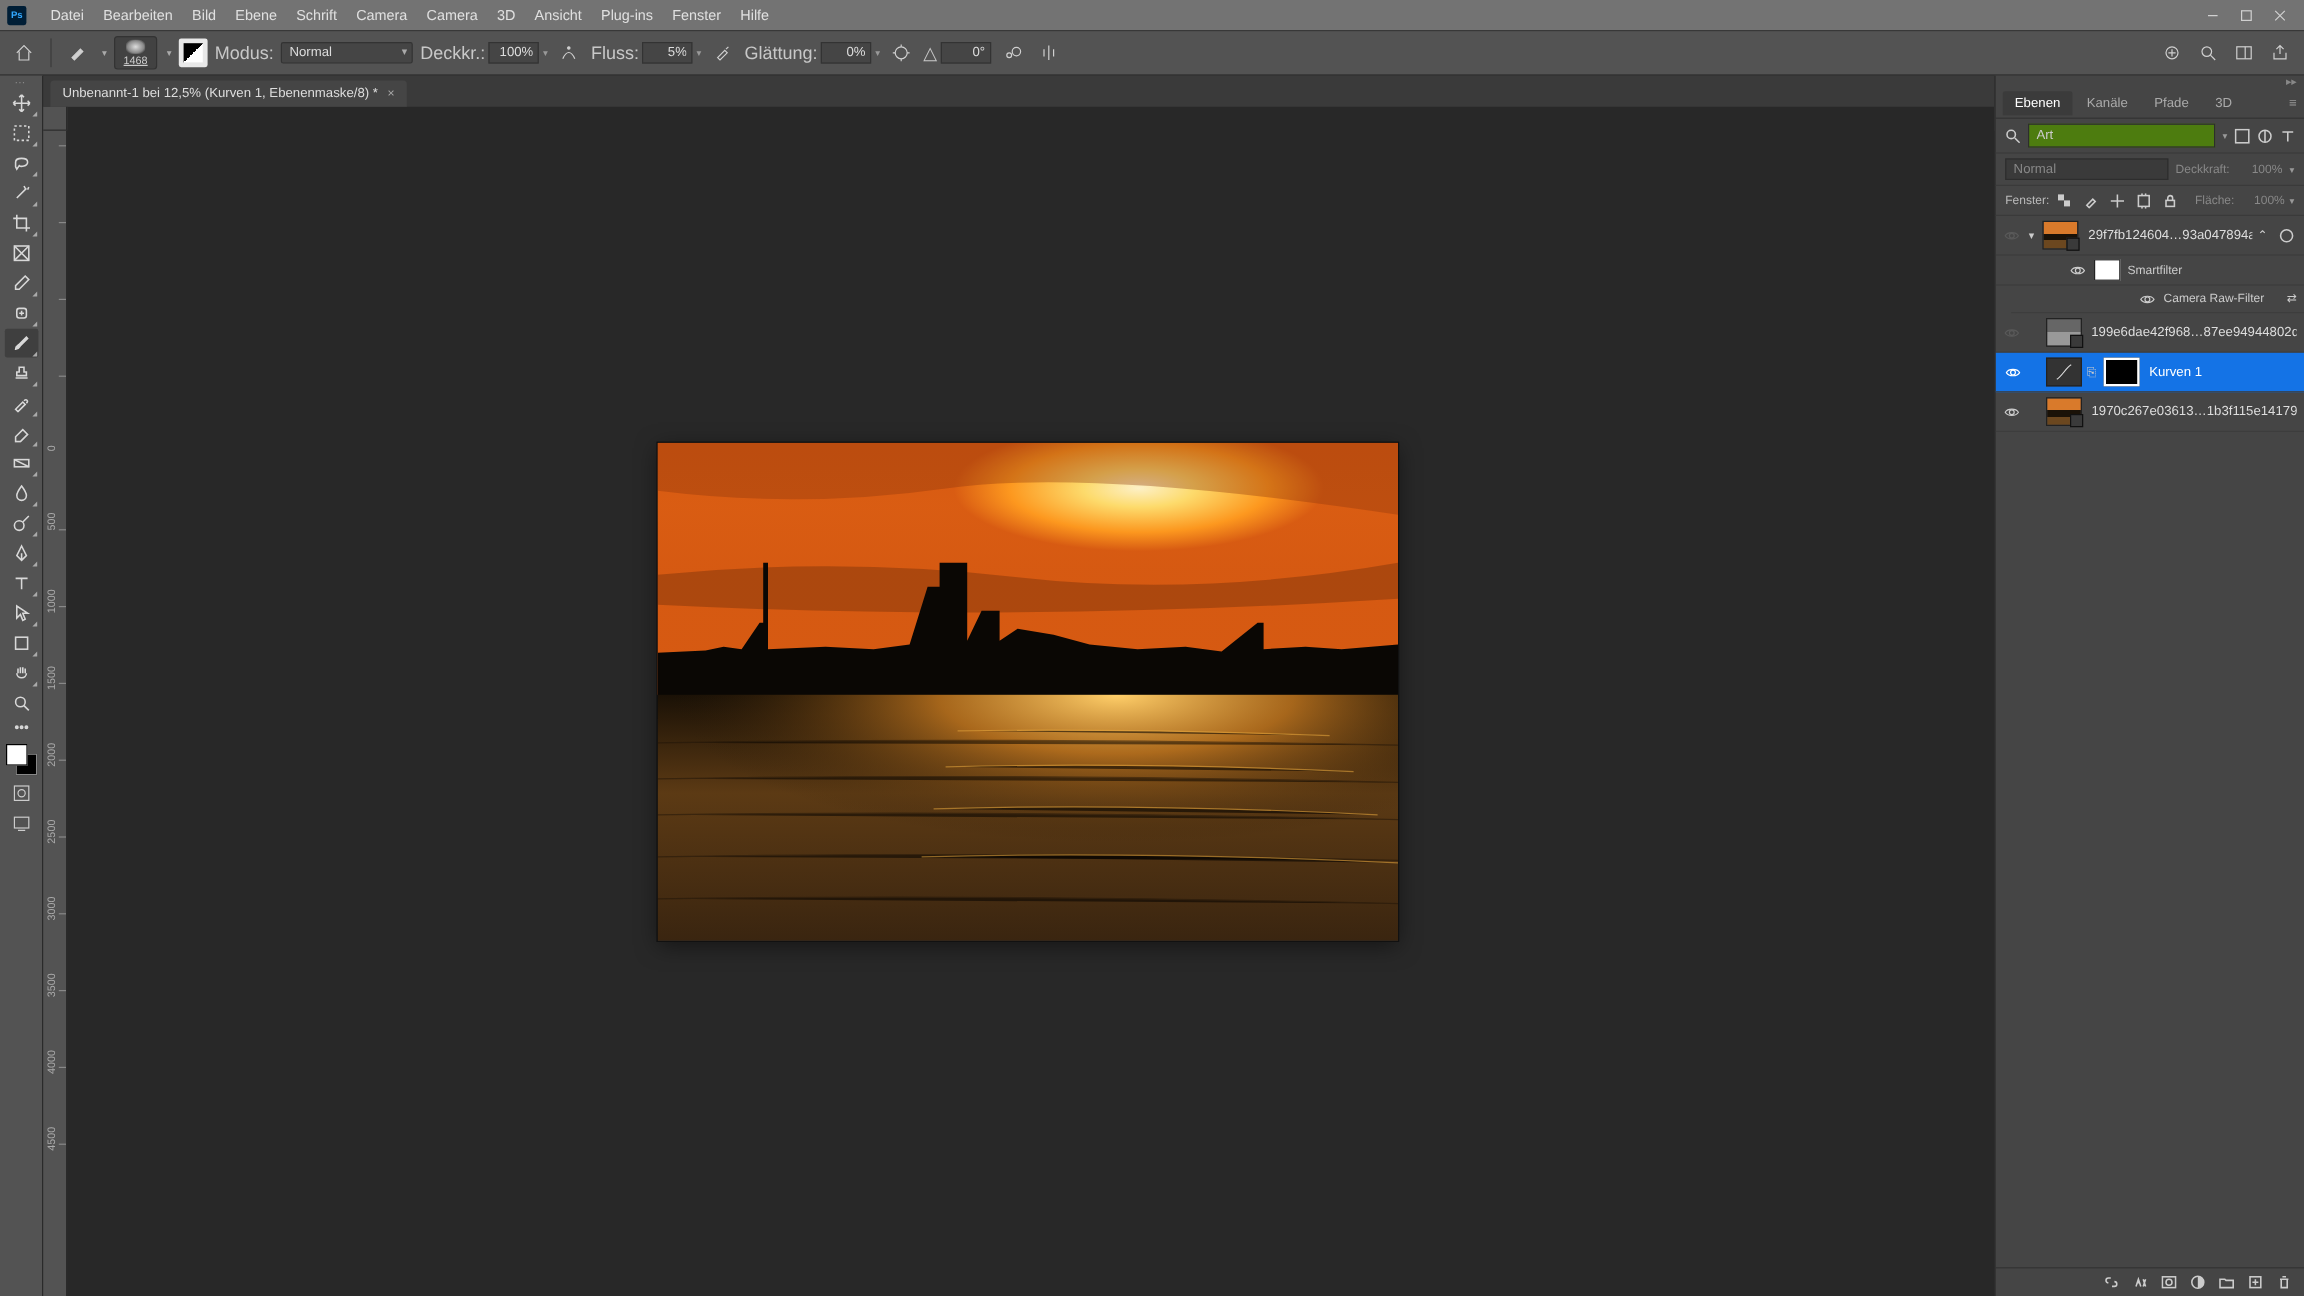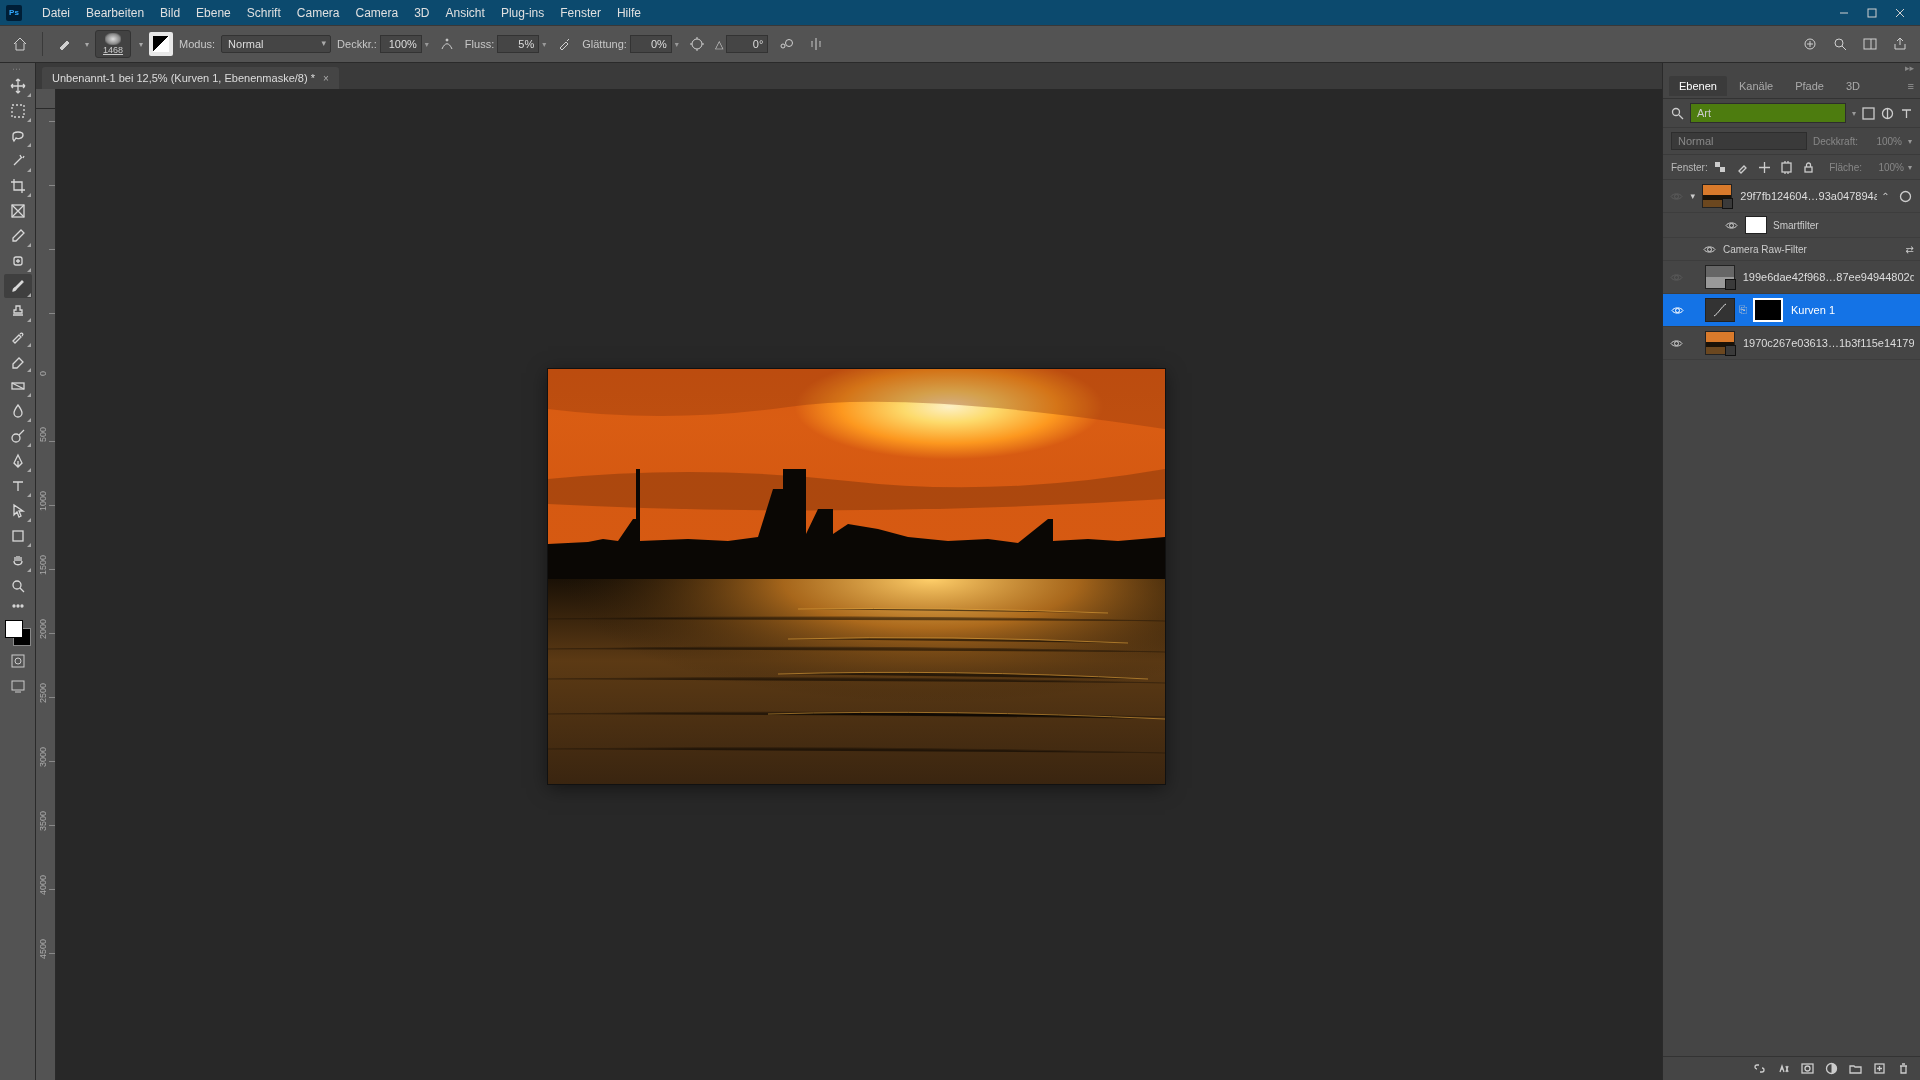--- a/index.html
+++ b/index.html
@@ -1,36 +1,36 @@
 <!DOCTYPE html>
 <html><head>
 <meta charset="utf-8">
 <style>
 * { margin: 0; padding: 0; box-sizing: border-box; font-family: "Segoe UI", Tahoma, sans-serif; }
 body { background: #323232; color: #c8c8c8; font-size: 11px; overflow: hidden; width: 1920px; height: 1080px; user-select: none; }
 
 
-.titlebar { height: 25px; background: #0c4a6e; display: flex; align-items: center; padding: 0 6px; }
+.titlebar { height: 25px; background: #737373; display: flex; align-items: center; padding: 0 6px; }
 .ps-logo { width: 16px; height: 16px; background: #001e36; color: #31a8ff; display: flex; align-items: center; justify-content: center; font-size: 8px; font-weight: bold; margin-right: 12px; border-radius: 2px; }
 .menu-item { padding: 0 8px; cursor: pointer; font-size: 12px; color: #e0e0e0; }
 .titlebar-spacer { flex: 1; }
 .win-btn { width: 28px; height: 18px; display: flex; align-items: center; justify-content: center; cursor: pointer; }
 .win-btn svg { width: 10px; height: 10px; stroke: #d0d0d0; fill: none; stroke-width: 1; }
 
 
 .options-bar { height: 38px; background: #535353; border-top: 1px solid #383838; border-bottom: 1px solid #2a2a2a; display: flex; align-items: center; padding: 0 8px; gap: 6px; }
 .opt-ico { width: 24px; height: 24px; display: flex; align-items: center; justify-content: center; cursor: pointer; border-radius: 2px; }
 .opt-ico svg { width: 16px; height: 16px; stroke: #d0d0d0; fill: #d0d0d0; }
 .brush-preview { width: 36px; height: 28px; display: flex; flex-direction: column; align-items: center; justify-content: center; background: #424242; border: 1px solid #333; border-radius: 3px; }
 .brush-dot { width: 16px; height: 12px; background: radial-gradient(ellipse, #ddd 0%, #888 60%, transparent 80%); }
 .brush-size { font-size: 9px; color: #ccc; text-decoration: underline; }
 .dropdown-arrow { font-size: 8px; color: #aaa; margin-left: 2px; cursor: pointer; }
 .opt-swap { width: 24px; height: 24px; background: #e8e8e8; border-radius: 2px; cursor: pointer; position: relative; }
 .opt-swap::after { content: ""; position: absolute; top: 4px; left: 4px; right: 4px; bottom: 4px; background: linear-gradient(135deg,#000 0 50%,#fff 50% 100%); }
-.opt-label { font-size: 11px; color: #c8c8c8; }
+.opt-label { font-size: 15px; color: #c8c8c8; }
 .opt-select { background: #454545; border: 1px solid #333; color: #ddd; font-size: 11px; padding: 2px 18px 2px 6px; border-radius: 2px; position: relative; min-width: 110px; }
 .opt-select::after { content: "▾"; position: absolute; right: 4px; top: 2px; font-size: 9px; color: #aaa; }
 .opt-field { display: flex; align-items: center; gap: 3px; }
 .opt-field input { width: 42px; background: #454545; border: 1px solid #333; color: #ddd; font-size: 11px; padding: 2px 4px; text-align: right; }
 .divider-v { width: 1px; height: 24px; background: #3a3a3a; margin: 0 4px;}
 .options-spacer{flex:1;}
 
 
 .workspace { position: absolute; top: 63px; bottom: 0; left: 0; right: 0; display: flex; }
 .tool-col { width: 36px; background: #535353; border-right: 1px solid #2a2a2a; display: flex; flex-direction: column; align-items: center; padding-top: 2px; gap: 1px; }
@@ -607,21 +607,21 @@
       <div class="smart-sub">
         <div class="eye">
             <svg viewBox="0 0 13 13">
               <path d="M1 6.5 C3 3 10 3 12 6.5 C10 10 3 10 1 6.5 Z"></path>
               <circle cx="6.5" cy="6.5" r="2"></circle>
             </svg>
           </div>
         <div class="thumb white" style="width:22px;height:18px;"></div>
         <span>Smartfilter</span>
       </div>
-      <div class="smart-sub" style="padding-left:38px;">
+      <div class="smart-sub" style="padding-left:105px;margin-left:13px;">
         <div class="eye">
             <svg viewBox="0 0 13 13">
               <path d="M1 6.5 C3 3 10 3 12 6.5 C10 10 3 10 1 6.5 Z"></path>
               <circle cx="6.5" cy="6.5" r="2"></circle>
             </svg>
           </div>
         <span>Camera Raw-Filter</span>
         <span class="fx">⇄</span>
       </div>
 

